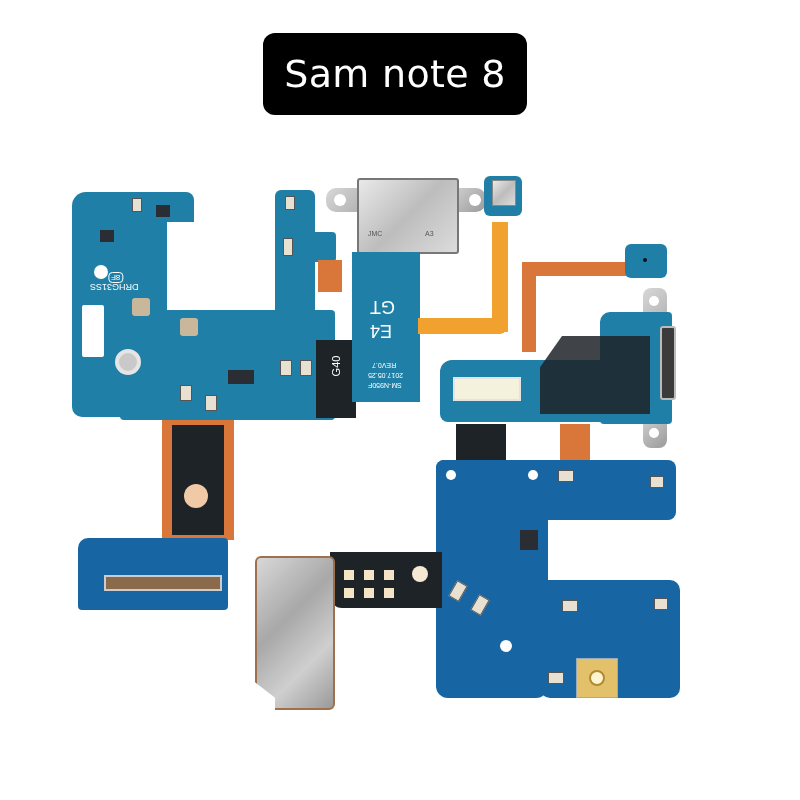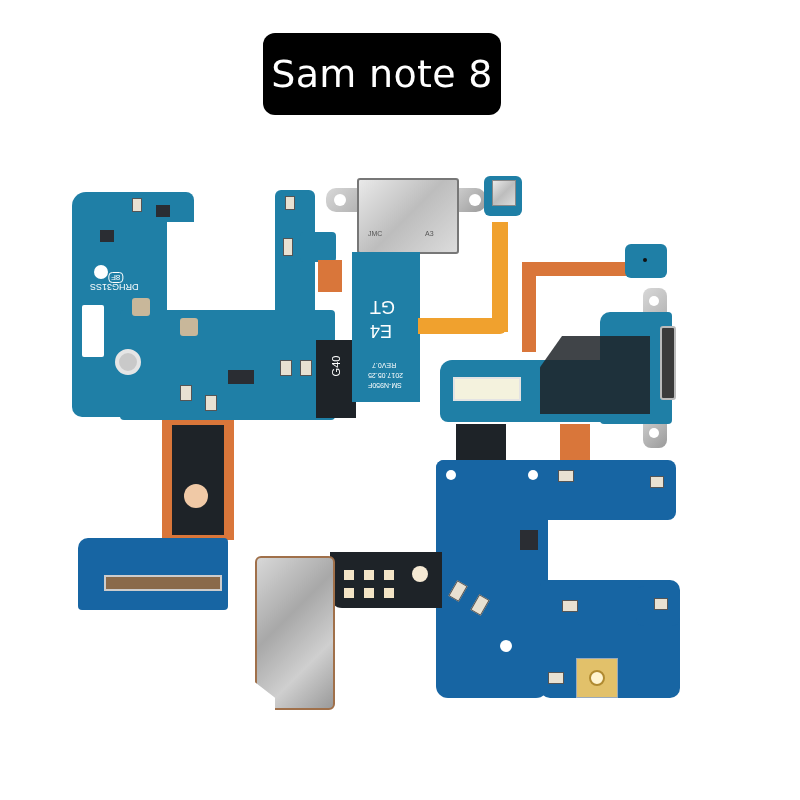--- a/index.html
+++ b/index.html
@@ -1,17 +1,17 @@
 <!DOCTYPE html>
 <html><head>
 <meta charset="utf-8">
 <style>
   html,body{margin:0;padding:0;}
   body{width:800px;height:800px;background:#ffffff;position:relative;overflow:hidden;font-family:"Liberation Sans",sans-serif;}
-  .label{position:absolute;left:263px;top:33px;width:238px;height:82px;background:#000;border-radius:12px;color:#fff;
+  .label{position:absolute;left:263px;top:33px;width:264px;height:82px;background:#000;border-radius:12px;color:#fff;
     display:flex;align-items:center;justify-content:center;font-size:38px;font-family:"DejaVu Sans","Liberation Sans",sans-serif;letter-spacing:0.3px;}
   .abs{position:absolute;}
   .pcb{background:#1f7fa6;}
   .pcb-dark{background:#1765a3;}
   .flex-orange{background:#f0a12e;}
   .flex-copper{background:#d9763a;}
   .flex-black{background:#1e2328;}
   .metal{background:linear-gradient(135deg,#e9e9e9,#bdbdbd 50%,#dcdcdc);}
   .steel{background:linear-gradient(135deg,#d8d8d8,#a8a8a8 40%,#cfcfcf 70%,#9a9a9a);}
   .hole{border-radius:50%;background:#fff;}

